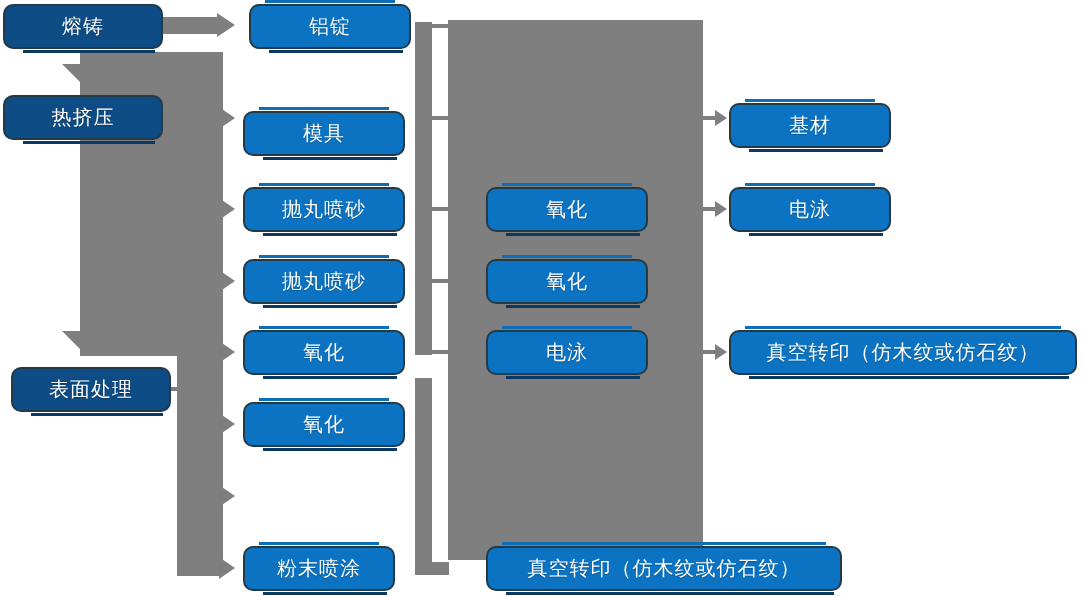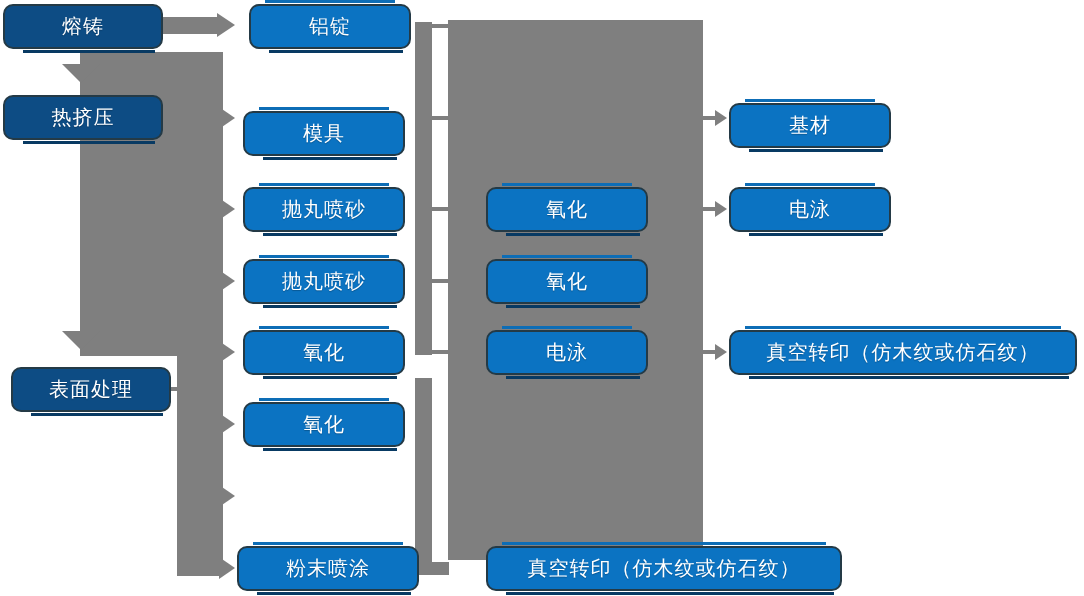--- a/index.html
+++ b/index.html
@@ -94,21 +94,21 @@
 
 <div class="node dark" style="left: 3px; top: 4px; width: 160px;">熔铸</div>
     <div class="node dark" style="left: 3px; top: 95px; width: 160px;">热挤压</div>
     <div class="node dark" style="left: 3px; top: 367px; width: 160px; margin-left: 8px;">表面处理</div>
     <div class="node" style="left: 243px; top: 4px; width: 162px; margin-left: 6px;">铝锭</div>
     <div class="node" style="left: 243px; top: 95px; width: 162px; margin-top: 16px;">模具</div>
     <div class="node" style="left: 243px; top: 187px; width: 162px;">抛丸喷砂</div>
     <div class="node" style="left: 243px; top: 259px; width: 162px;">抛丸喷砂</div>
     <div class="node" style="left: 243px; top: 330px; width: 162px;">氧化</div>
     <div class="node" style="left: 243px; top: 402px; width: 162px;">氧化</div>
-    <div class="node" style="left: 237px; top: 546px; width: 182px;">粉末喷涂</div>
+    <div class="node" style="left: 243px; top: 546px; width: 152px;">粉末喷涂</div>
     <div class="node" style="left: 486px; top: 187px; width: 162px;">氧化</div>
     <div class="node" style="left: 486px; top: 259px; width: 162px;">氧化</div>
     <div class="node" style="left: 486px; top: 330px; width: 162px;">电泳</div>
     <div class="node" style="left: 486px; top: 546px; width: 356px;">真空转印（仿木纹或仿石纹）</div>
     <div class="node" style="left: 729px; top: 95px; width: 162px; margin-top: 8px;">基材</div>
     <div class="node" style="left: 729px; top: 187px; width: 162px;">电泳</div>
     <div class="node" style="left: 729px; top: 330px; width: 348px;">真空转印（仿木纹或仿石纹）</div>
   </div>
 
 </body></html>

